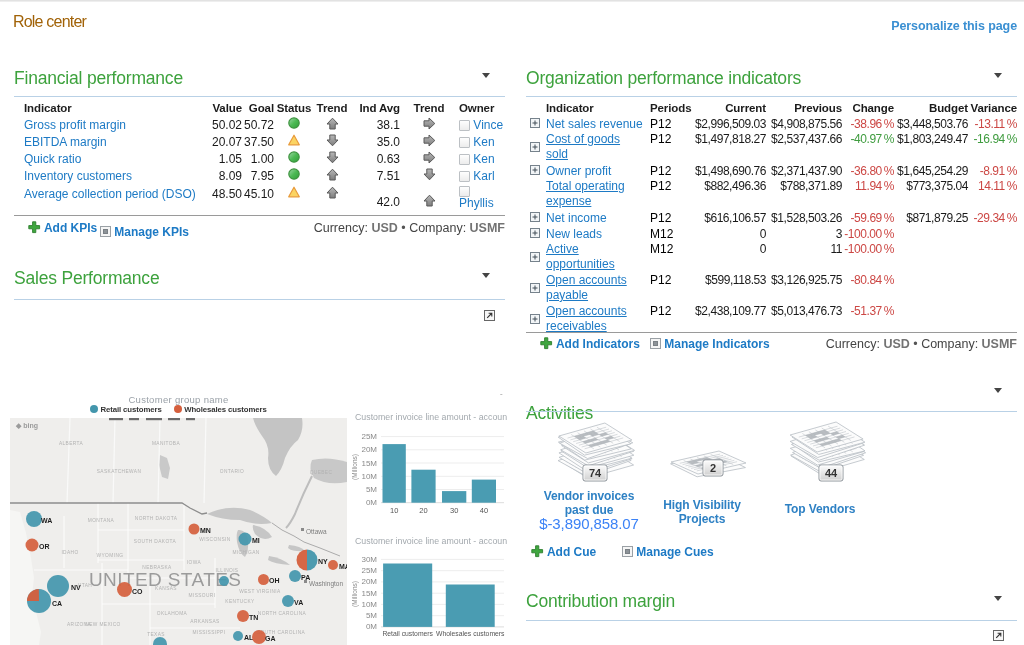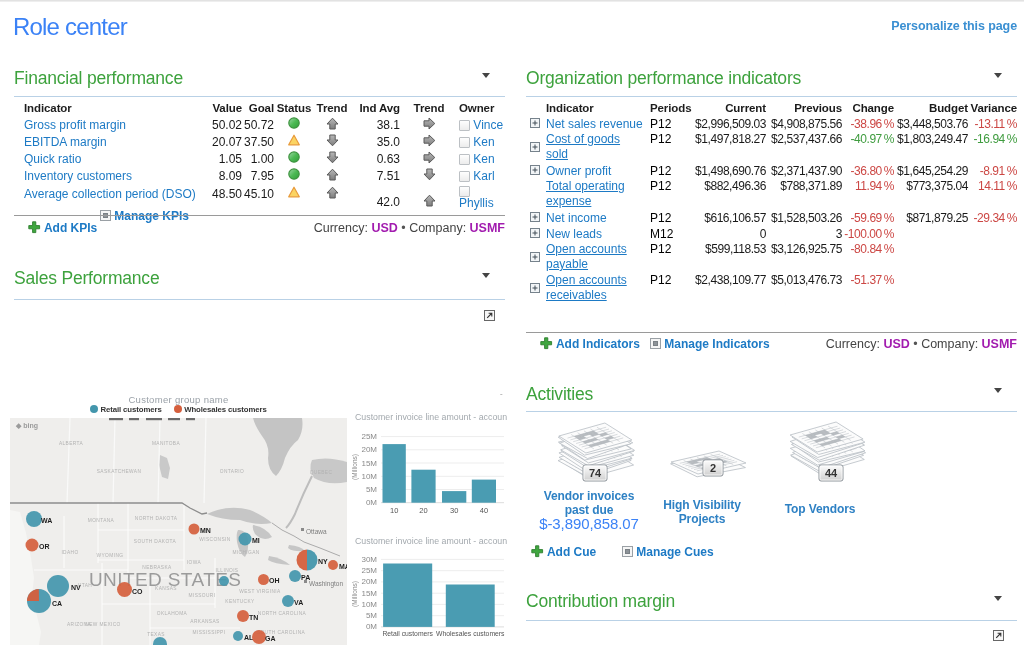--- a/index.html
+++ b/index.html
@@ -1,39 +1,39 @@
 <!DOCTYPE html>
 <html><head>
 <meta charset="utf-8">
 <style>
 * { margin:0; padding:0; box-sizing:border-box; }
 html,body { width:1024px; height:645px; background:#fff; overflow:hidden;
   font-family:"Liberation Sans", sans-serif; }
 #page { position:relative; width:1024px; height:645px; background:#fff; }
 .topline { position:absolute; left:0; top:0; width:1024px; height:2px;
   background:linear-gradient(#dcdcdc,#f4f4f4); }
-h1.title { position:absolute; left:13px; top:13px; font-size:24px; font-weight:normal;
-  color:#3b82f6; letter-spacing:-0.8px; }
+h1.title { position:absolute; left:13px; top:13px; font-size:16px; font-weight:normal;
+  color:#a16207; letter-spacing:-0.8px; }
 .personalize { position:absolute; right:7px; top:19px; font-size:12.5px; font-weight:bold;
   color:#3a8fd2; letter-spacing:-0.1px; }
 .sec-h { position:absolute; font-size:17.5px; color:#3da23d; letter-spacing:-0.2px; }
 .caret { position:absolute; width:0; height:0; border-left:4px solid transparent;
   border-right:4px solid transparent; border-top:5px solid #444; }
 .rule { position:absolute; height:1px; background:#b9d1e6; }
 .sep { position:absolute; height:1px; background:#9a9a9a; }
 .blue { color:#1d7ac5; }
 table.kpi { position:absolute; border-collapse:collapse; table-layout:fixed; }
 table.kpi td, table.kpi th { font-size:12px; padding:0; white-space:nowrap; overflow:visible; }
 table.kpi th { font-weight:bold; color:#1e1e1e; text-align:left; font-size:11.5px; letter-spacing:-0.1px; }
 .num, table.kpi th.num { text-align:right; color:#1a1a1a; }
 .red { color:#cc4744; }
 .green { color:#3f9c3f; }
 .ftr { position:absolute; font-size:12px; color:#1d7ac5; font-weight:bold; }
 .cur { position:absolute; font-size:12.5px; color:#444; text-align:right; }
-.cur b { color:#a21caf;margin-top:24px; }
+.cur b { color:#737373;margin-top:24px; }
 .nm { font-size:11px; letter-spacing:-0.45px; }
 .vt { vertical-align:top; padding-top:1px; }
 .wrap { white-space:normal !important; line-height:15px; vertical-align:top;text-decoration:underline; }
 .popout { position:absolute; width:11px; height:11px; border:1px solid #666;
   background:#f7f7f7; }
 .chk { display:inline-block; width:11px; height:11px; border:1px solid #bcc0c4;
   background:linear-gradient(#fefefe,#ececec); vertical-align:middle; border-radius:1px; }
 .cuelbl { position:absolute; font-size:12px; font-weight:bold; color:#2e81c4; letter-spacing:-0.1px;
   text-align:center; line-height:14px; }
 .money { font-size:15px; font-weight:normal; color:#3b82f6; }
@@ -193,21 +193,21 @@
               <use href="#upArrow"></use>
             </svg></td>
       <td style="padding-left:1px; vertical-align:top; line-height:12px; white-space:normal;"><span class="chk" style="margin-top:1px;"></span><br><span class="blue">Phyllis</span></td>
     </tr>
   </tbody>
     </table>
 
   <div class="ftr" style="left:28px; top:221px;"><svg width="13" height="13" style="vertical-align:-2px;">
         <use href="#plusIco"></use>
       </svg> Add KPIs</div>
-  <div class="ftr" style="left:100px; top:209px;"><svg width="11" height="11" style="vertical-align:-1px;">
+  <div class="ftr" style="left:100px; top:225px;"><svg width="11" height="11" style="vertical-align:-1px;">
         <use href="#mngIco"></use>
       </svg> Manage KPIs</div>
   <div class="cur" style="left:255px; top:221px; width:250px;">Currency: <b>USD</b> <span style="color:#555">•</span> Company: <b>USMF</b></div>
 
   <div class="sep" style="left:14px; top:215px; width:491px;"></div>
 
   <div class="sec-h" style="left:14px; top:268px;">Sales Performance</div>
   <div class="caret" style="left:482px; top:273px;"></div>
   <div class="rule" style="left:14px; top:299px; width:491px;"></div>
   <div class="popout" style="left:484px; top:310px;">
@@ -491,20 +491,32 @@
       <td class="num nm">0</td>
           <td class="num nm">3</td>
       <td class="num nm red">-100.00 %</td>
           <td></td>
           <td></td>
     </tr>
     <tr style="height:31px;">
       <td style="padding-left:6px;"><svg width="10" height="10">
               <use href="#expIco"></use>
             </svg></td>
+      <td class="blue wrap">Active<br>opportunities</td>
+          <td class="vt">M12</td>
+      <td class="num nm vt">0</td>
+          <td class="num nm vt">11</td>
+      <td class="num nm vt red">-100.00 %</td>
+          <td></td>
+          <td></td>
+    </tr>
+    <tr style="height:31px;">
+      <td style="padding-left:6px;"><svg width="10" height="10">
+              <use href="#expIco"></use>
+            </svg></td>
       <td class="blue wrap">Open accounts<br>payable</td>
           <td class="vt">P12</td>
       <td class="num nm vt">$599,118.53</td>
           <td class="num nm vt">$3,126,925.75</td>
       <td class="num nm vt red">-80.84 %</td>
           <td></td>
           <td></td>
     </tr>
     <tr style="height:31px;">
       <td style="padding-left:6px;"><svg width="10" height="10">
@@ -524,21 +536,21 @@
   <div class="ftr" style="left:540px; top:337px;text-align:center;"><svg width="13" height="13" style="vertical-align:-2px;">
         <use href="#plusIco"></use>
       </svg> Add Indicators</div>
   <div class="ftr" style="left:650px; top:337px;"><svg width="11" height="11" style="vertical-align:-1px;">
         <use href="#mngIco"></use>
       </svg> Manage Indicators</div>
   <div class="cur" style="left:767px; top:337px; width:250px;">Currency: <b>USD</b> <span style="color:#555">•</span> Company: <b>USMF</b></div>
 
   <div class="sep" style="left:526px; top:332px; width:491px;"></div>
 
-  <div class="sec-h" style="left:526px; top:384px;">Activities</div>
+  <div class="sec-h" style="left:526px; top:403px;">Activities</div>
   <div class="caret" style="left:994px; top:388px;"></div>
   <div class="rule" style="left:526px; top:411px; width:491px;"></div>
 
   <svg style="position:absolute; left:546px; top:418px;" width="96" height="70" viewBox="0 0 96 70">
     <g>
         <g transform="rotate(0.0 51.1 45.0)">
           <path d="M14.6 43.0 L60.6 30.0 L87.6 47.0 L41.6 60.0 Z" fill="#fcfcfc" stroke="#b8bec4" stroke-width="0.8"></path>
         </g>
         <g transform="rotate(-3.3 48.6 42.5)">
           <path d="M12.1 40.5 L58.1 27.5 L85.1 44.5 L39.1 57.5 Z" fill="#fcfcfc" stroke="#b8bec4" stroke-width="0.8"></path>

